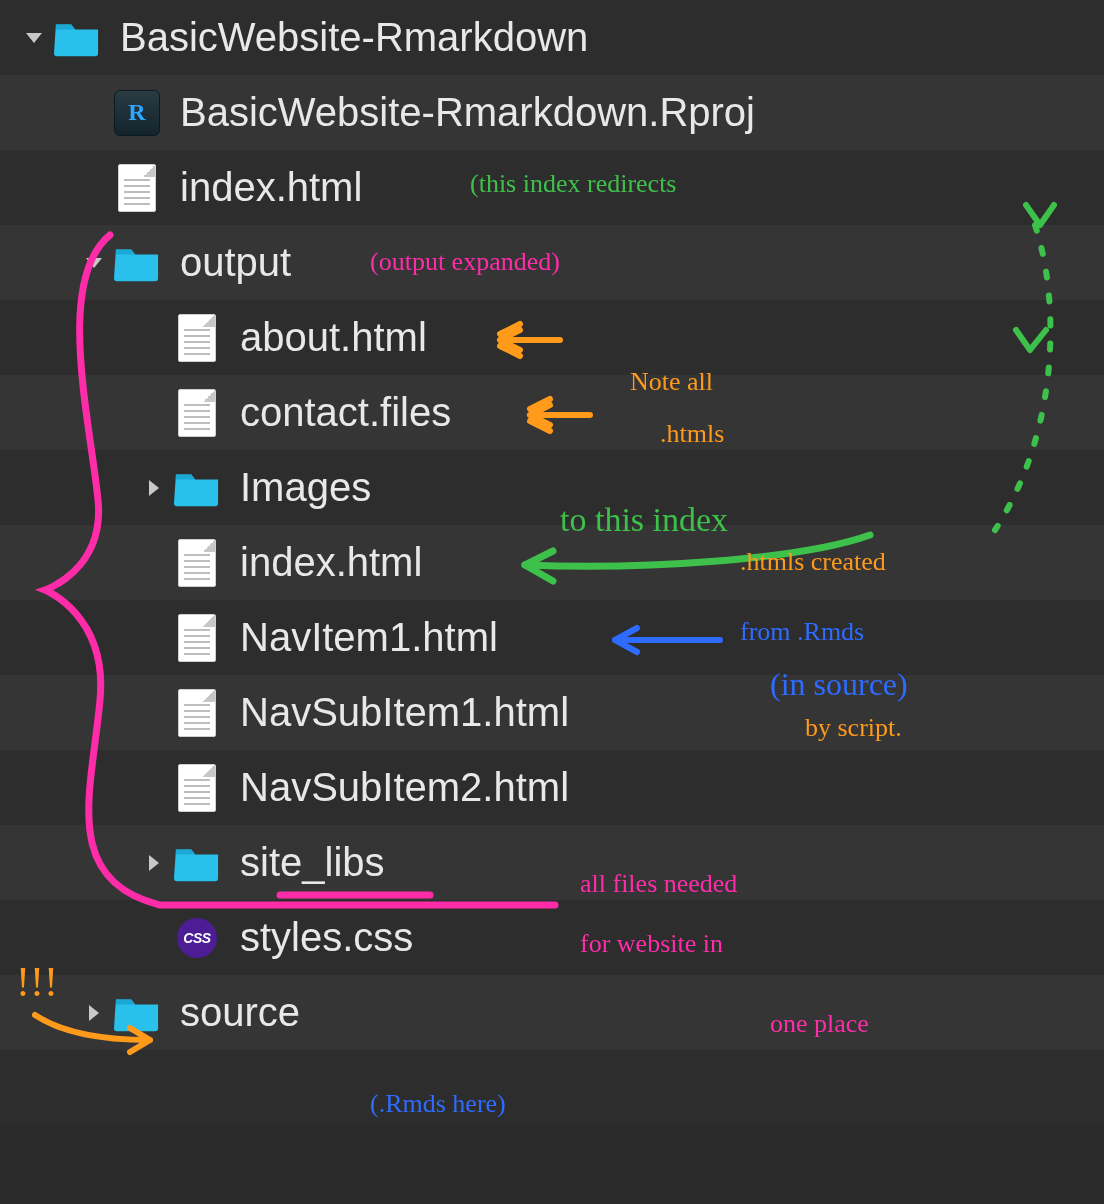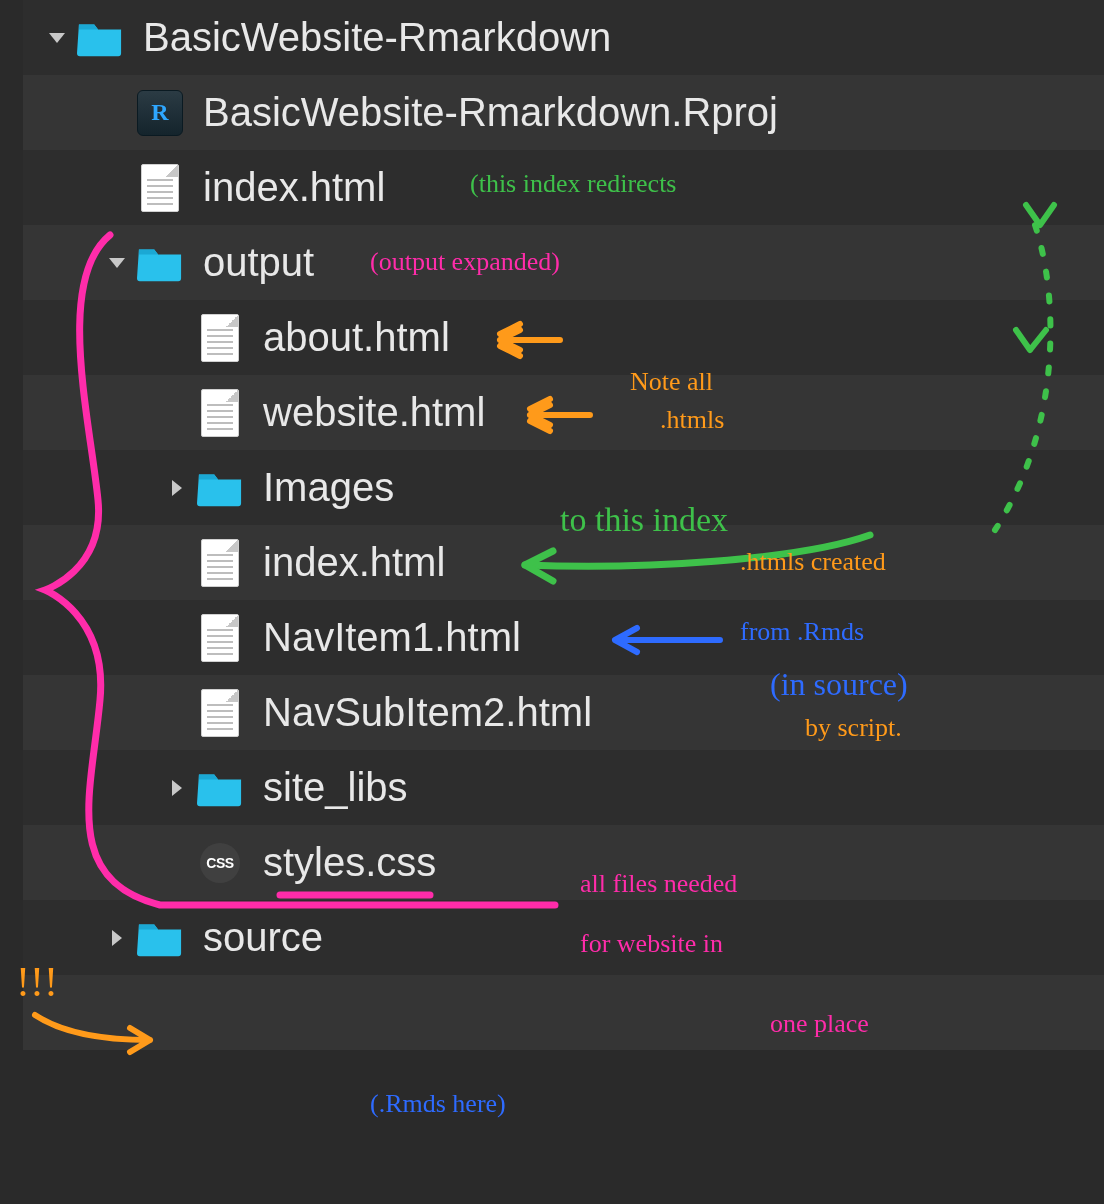--- a/index.html
+++ b/index.html
@@ -5,21 +5,21 @@
   * { margin: 0; padding: 0; box-sizing: border-box; }
   body {
     background: #2a2a2a;
     font-family: "Helvetica Neue", Helvetica, Arial, sans-serif;
     width: 1104px;
     height: 1204px;
     overflow: hidden;
     position: relative;
     color: #e8e8e8;
   }
-  .tree { position: relative; z-index: 1; padding-left: 23px; }
+  .tree { position: relative; z-index: 1; }
   .row {
     display: flex;
     align-items: center;
     height: 75px;
     font-size: 40px;
     font-weight: 400;
     padding-left: 8px;
   }
   .row:nth-child(even) { background: #353535; }
   .row:nth-child(odd)  { background: #2d2d2d; }
@@ -41,22 +41,22 @@
   
   .folder-ico svg { width: 46px; height: 40px; }
   
   .doc-ico { background:#fff; width:38px; height:48px; border-radius:2px; position:relative; border:1px solid #d0d0d0;}
   .doc-ico::before { content:""; position:absolute; top:0; right:0; width:12px; height:12px;
     background:linear-gradient(135deg,#fff 0 50%, #c7c7c7 50% 100%); }
   .doc-lines::after { content:""; position:absolute; left:5px; right:5px; top:14px; bottom:6px;
     background:repeating-linear-gradient(#bdbdbd 0 2px, transparent 2px 6px); }
   .doc-r::after { content:".r"; position:absolute; bottom:4px; left:0; right:0; text-align:center;
     font-size:15px; color:#888; font-weight:600; }
-  .css-badge { width:40px; height:40px; border-radius:50%; background:#404040; color:#fff; font-size:14px;
-    font-weight:700; display:flex; align-items:center; justify-content:center; letter-spacing:-0.5px;}
+  .css-badge { width:40px; height:40px; border-radius:50%; background:#4c1d95; color:#fff; font-size:14px;
+    font-weight:700; display:flex; align-items:center; justify-content:center; letter-spacing:-0.5px;font-style:italic;}
 
   .rproj-box { width:46px; height:46px; border-radius:6px;
     background:linear-gradient(#2b3b44,#14242c); border:1px solid #0a1a22; display:flex; align-items:center;
     justify-content:center; color:#2ea7ff; font-weight:700; font-size:24px; font-family:Georgia,serif;}
 
   .label { white-space: nowrap; }
 
   
   .anno {
     position: absolute;
@@ -132,21 +132,21 @@
         <span class="doc-ico doc-lines"></span>
       </span>
     <span class="label">about.html</span>
   </div>
 
   <div class="row ind2">
     <span class="spacer"></span>
     <span class="icon">
         <span class="doc-ico doc-lines"></span>
       </span>
-    <span class="label">website.html</span>
+    <span class="label">contact.files</span>
   </div>
 
   <div class="row ind2">
     <span class="chev">
       <svg width="20" height="20" viewBox="0 0 20 20">
           <path d="M5 2 L15 10 L5 18 Z" fill="#c8c8c8"></path>
         </svg>
     </span>
     <span class="icon folder-ico">
       <svg viewBox="0 0 48 40">
@@ -166,20 +166,27 @@
   </div>
 
   <div class="row ind2">
     <span class="spacer"></span>
     <span class="icon">
         <span class="doc-ico doc-lines"></span>
       </span>
     <span class="label">NavItem1.html</span>
   </div>
 
+  <div class="row ind2">
+    <span class="spacer"></span>
+    <span class="icon">
+        <span class="doc-ico doc-lines"></span>
+      </span>
+    <span class="label">NavSubItem1.html</span>
+  </div>
 
   <div class="row ind2">
     <span class="spacer"></span>
     <span class="icon">
         <span class="doc-ico doc-lines"></span>
       </span>
     <span class="label">NavSubItem2.html</span>
   </div>
 
   <div class="row ind2">
@@ -247,21 +254,21 @@
   <path d="M720 640 L 615 640 M615 640 l 22 -12 M615 640 l 22 12" stroke="#2e6bff" stroke-width="6" fill="none" stroke-linecap="round"></path>
 
   <path d="M280 895 L 430 895" stroke="#ff2caa" stroke-width="7" fill="none" stroke-linecap="round"></path>
 
   <path d="M35 1015 C 65 1035, 110 1040, 150 1040 M150 1040 l -20 -12 M150 1040 l -20 12" stroke="#ff9a1a" stroke-width="6" fill="none" stroke-linecap="round"></path>
 </svg>
 
 <div class="anno green" style="top:170px; left:470px;">(this index redirects</div>
 <div class="anno pink" style="top:248px; left:370px;">(output expanded)</div>
 <div class="anno orange" style="top:368px; left:630px;text-align:center;">Note all</div>
-<div class="anno orange" style="top:406px; left:660px;">.htmls</div>
+<div class="anno orange" style="top:420px; left:660px;">.htmls</div>
 <div class="anno green" style="top:502px; left:560px; font-size:34px;">to this index</div>
 <div class="anno orange" style="top:548px; left:740px;">.htmls created</div>
 <div class="anno blue" style="top:618px; left:740px;">from .Rmds</div>
 <div class="anno blue" style="top:668px; left:770px; font-size:32px;">(in source)</div>
 <div class="anno orange" style="top:714px; left:760px;margin-left:45px;">by script.</div>
 <div class="anno pink" style="top:870px; left:580px;">all files needed</div>
 <div class="anno pink" style="top:930px; left:580px;">for website in</div>
 <div class="anno pink" style="top:1010px; left:770px;">one place</div>
 <div class="anno orange" style="top:960px; left:16px; font-size:42px;">!!!</div>
 <div class="anno blue" style="top:1090px; left:370px;">(.Rmds here)</div>

